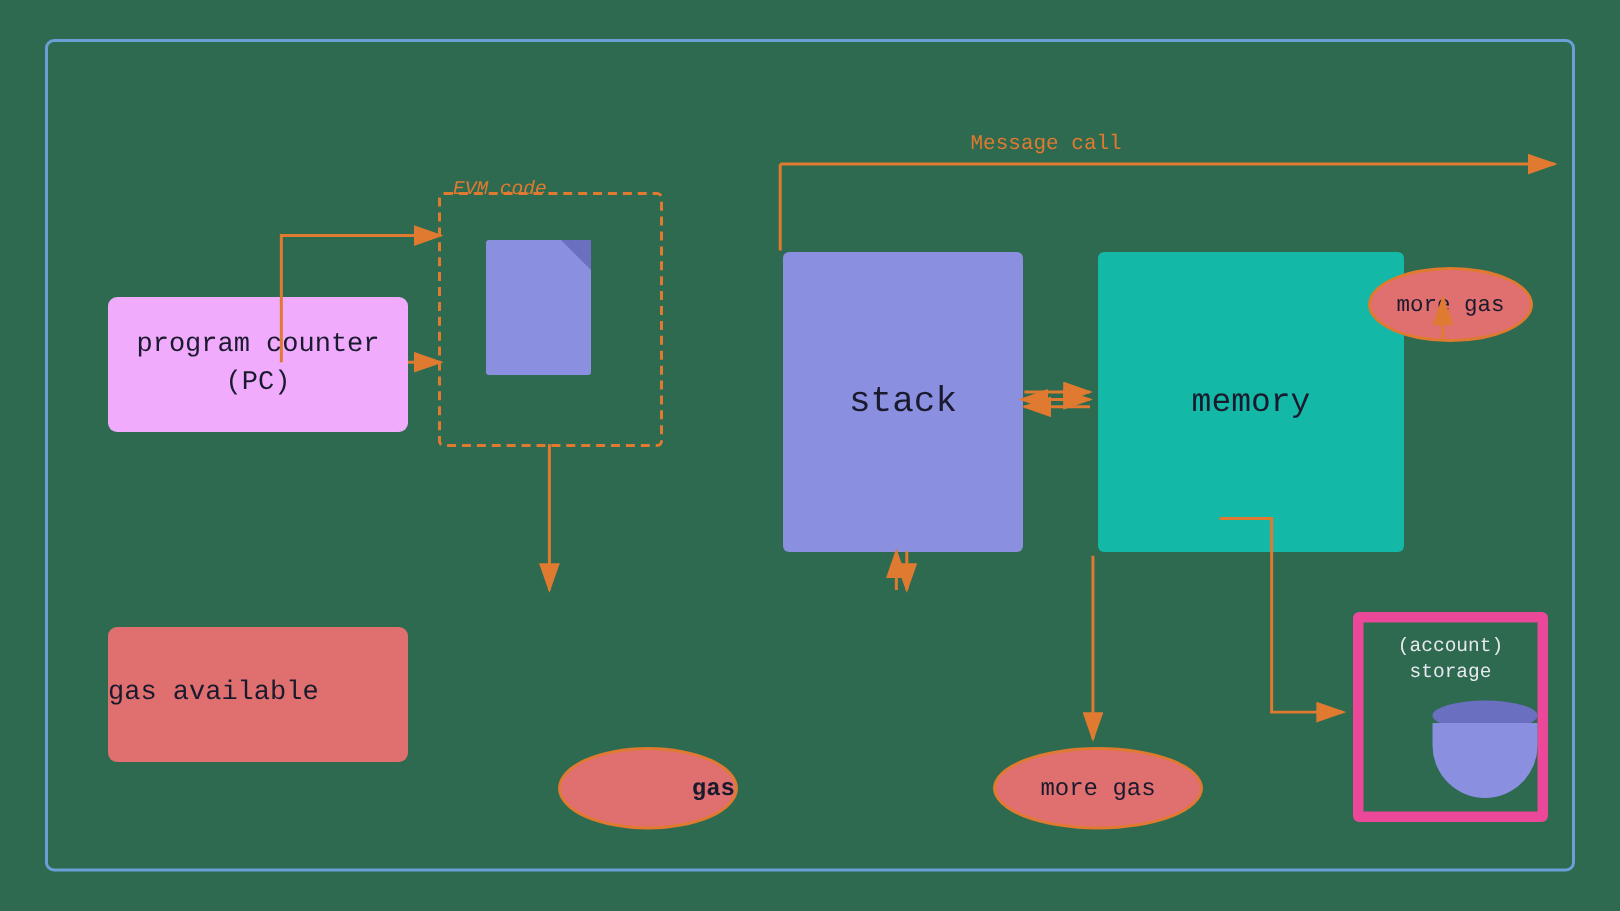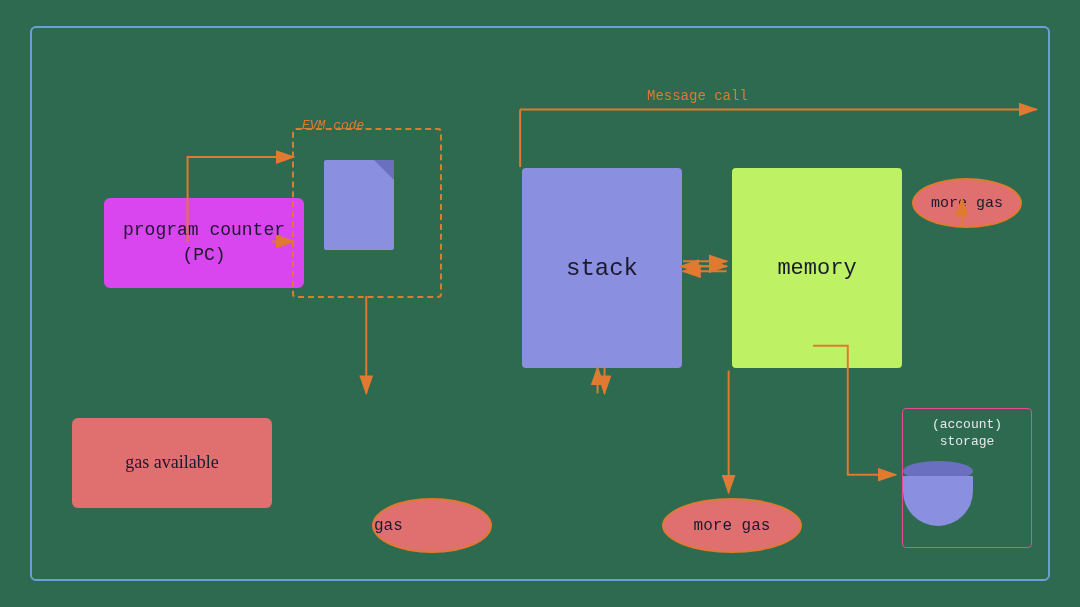--- a/index.html
+++ b/index.html
@@ -19,47 +19,44 @@
       background: #2d6a4f;
       position: relative;
     }
     
     .program-counter {
       position: absolute;
       left: 40px;
       top: 170px;
       width: 200px;
       height: 90px;
-      background: #d946ef;
+      background: #f0abfc;
       border-radius: 6px;
       display: flex;
       align-items: center;
       justify-content: center;
       text-align: center;
-      margin-left: 32px;
     }
     .program-counter span {
       font-size: 18px;
       color: #1a1a2e;
       line-height: 1.4;
     }
     
     .gas-available {
       position: absolute;
       left: 40px;
       top: 390px;
       width: 200px;
       height: 90px;
       background: #e07070;
       border-radius: 6px;
       display: flex;
       align-items: center;
-      justify-content: center;
       text-align: center;
-      font-family: Liberation Serif, serif;
     }
     .gas-available span {
       font-size: 18px;
       color: #1a1a2e;
       line-height: 1.4;
     }
     
     .evm-code-box {
       position: absolute;
       left: 260px;
@@ -113,23 +110,23 @@
     }
     .stack-box span {
       font-size: 24px;
       color: #1a1a2e;
     }
     
     .memory-box {
       position: absolute;
       left: 700px;
       top: 140px;
-      width: 170px;
+      width: 204px;
       height: 200px;
-      background: #bef264;
+      background: #14b8a6;
       border-radius: 4px;
       display: flex;
       align-items: center;
       justify-content: center;
     }
     .memory-box span {
       font-size: 22px;
       color: #1a1a2e;
     }
     
@@ -154,21 +151,22 @@
       position: absolute;
       left: 340px;
       top: 470px;
       width: 120px;
       height: 55px;
       background: #e07070;
       border-radius: 50%;
       border: 2px solid #e07a30;
       display: flex;
       align-items: center;
-      justify-content: flex-start;
+      justify-content: flex-end;
+      font-weight: bold;
     }
     .gas-ellipse span {
       font-size: 16px;
       color: #1a1a2e;
     }
     
     .more-gas-bottom {
       position: absolute;
       left: 630px;
       top: 470px;
@@ -203,26 +201,26 @@
       font-size: 15px;
       color: #1a1a2e;
     }
     
     .account-storage {
       position: absolute;
       left: 870px;
       top: 380px;
       width: 130px;
       height: 140px;
-      border: 1px solid #ec4899;
+      border: 7px solid #ec4899;
       border-radius: 4px;
       background: transparent;
       display: flex;
       flex-direction: column;
-      align-items: flex-start;
+      align-items: flex-end;
       padding-top: 8px;
     }
     .account-storage-label {
       font-size: 13px;
       color: #e8e8f0;
       text-align: center;
       line-height: 1.3;
     }
     
     .cylinder {

